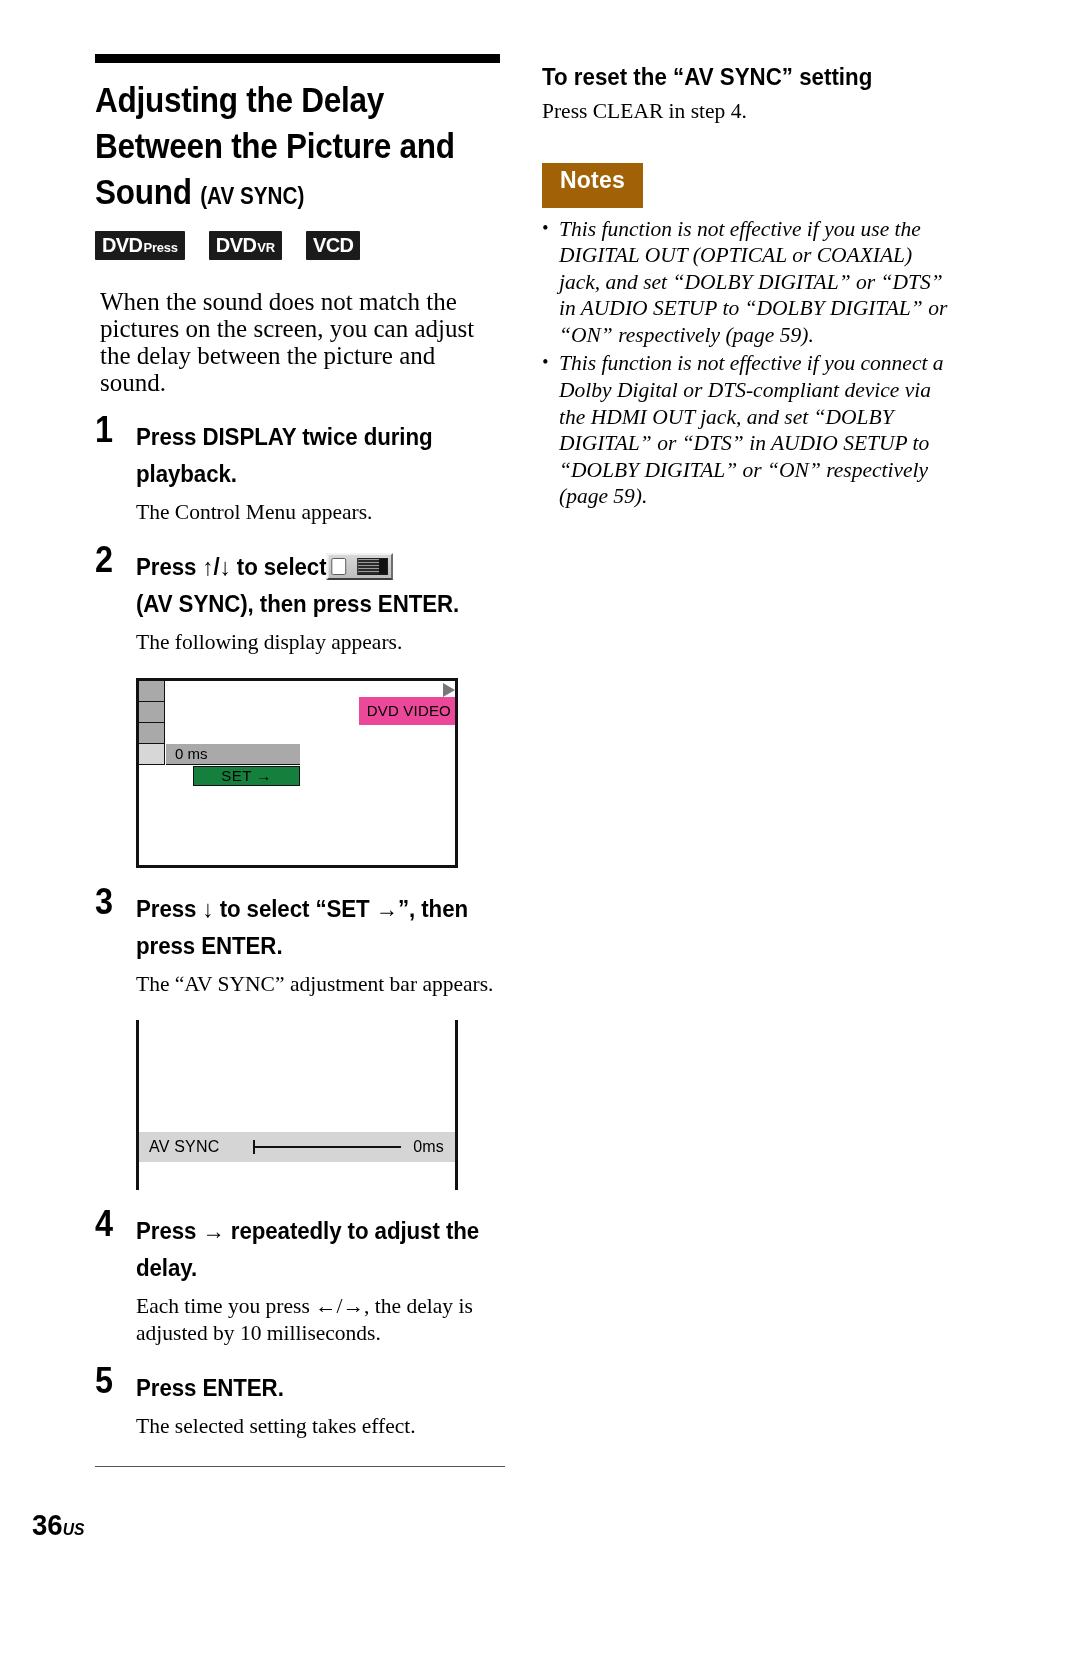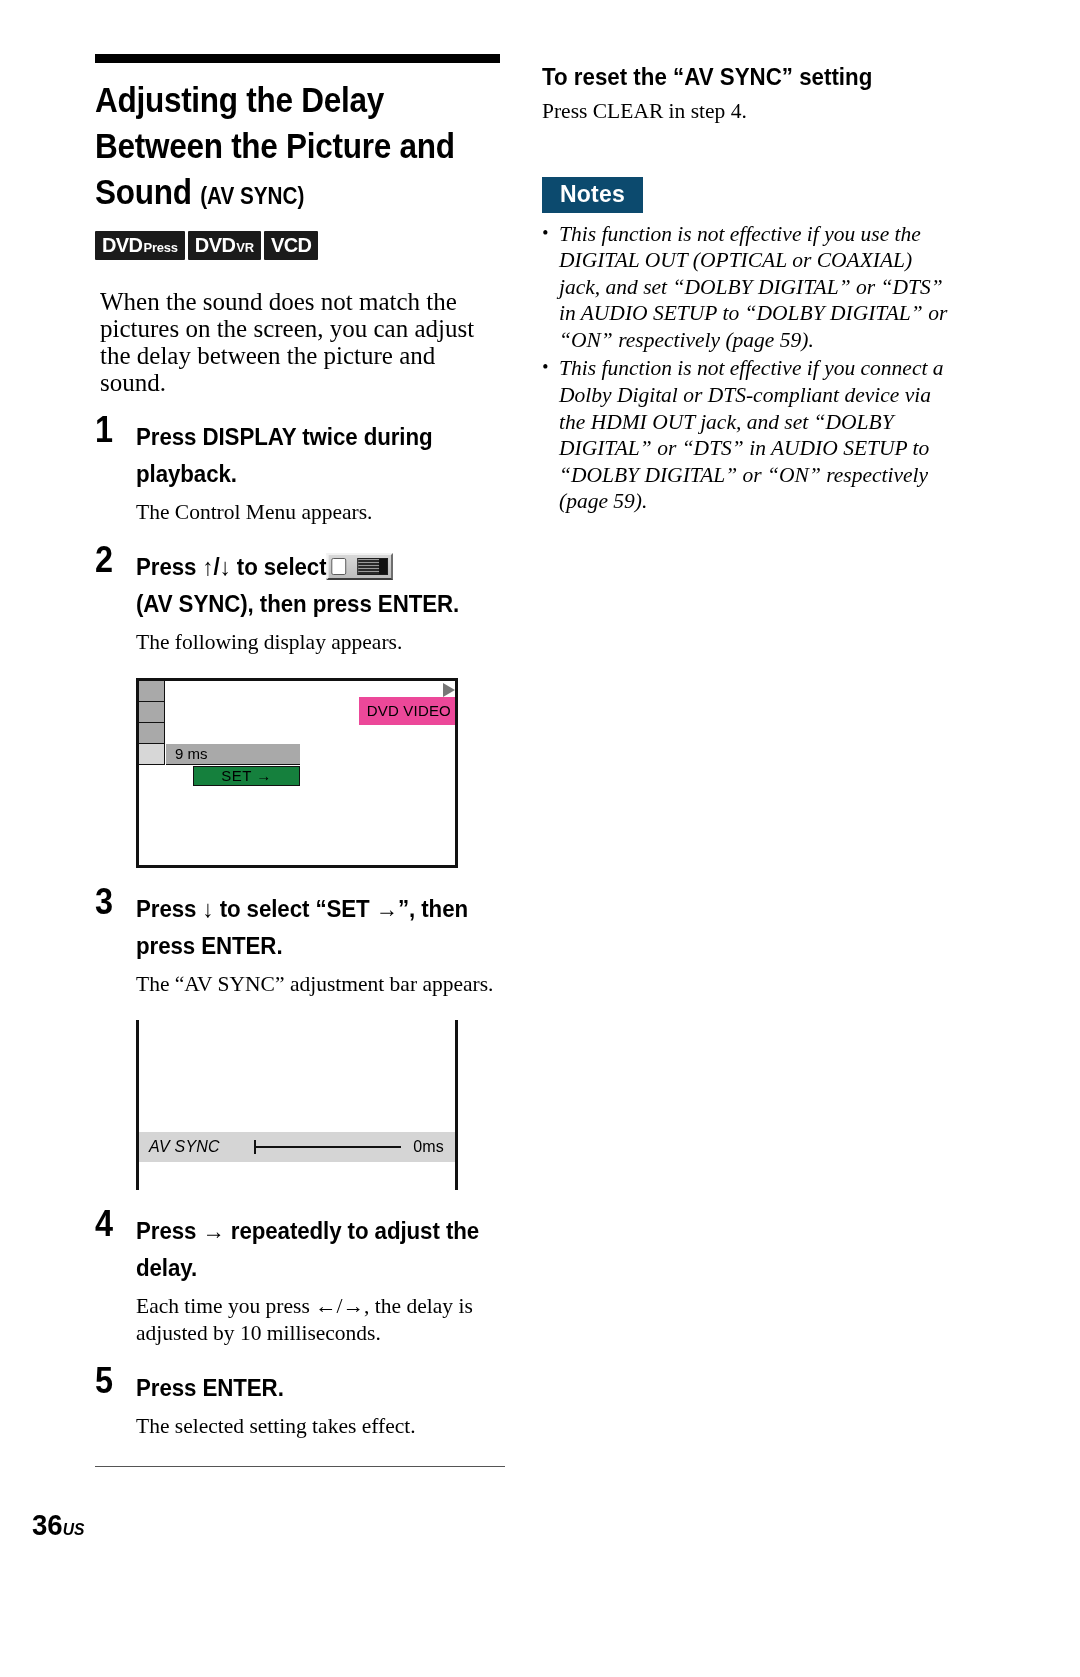--- a/index.html
+++ b/index.html
@@ -57,21 +57,21 @@
   }
   .chapter-title .sub {
     font-size: 23px;
     letter-spacing: 0px;
   }
 
   
   .badges {
     margin-top: 12px;
     display: flex;
-    gap: 3px;
+    gap: 24px;
     align-items: flex-start;
   }
   .badge {
     background: #1b1b1b;
     color: #ffffff;
     font-family: "Liberation Sans", sans-serif;
     font-weight: bold;
     padding: 4px 7px 5px 7px;
     display: inline-flex;
     align-items: baseline;
@@ -273,21 +273,21 @@
     left: 0px;
     right: 0px;
     bottom: 28px;
     height: 30px;
     background: #d5d5d5;
     display: flex;
     align-items: center;
     font-family: "Liberation Sans", sans-serif;
     font-size: 16px;
   }
-  .av-label { padding-left: 10px; letter-spacing: 0.2px; font-style: italic; }
+  .av-label { padding-left: 10px; letter-spacing: 0.2px; }
   .av-track {
     position: relative;
     flex: 1;
     height: 30px;
     margin: 0 4px 0 24px;
   }
   .av-line {
     position: absolute;
     left: 10px;
     right: 8px;
@@ -344,28 +344,28 @@
     margin: 0;
     width: 440px;
   }
   .sub-body {
     font-size: 21.5px;
     line-height: 27px;
     margin-top: 6px;
   }
   .notes-badge {
     display: inline-block;
-    background: #0c4a6e;
+    background: #a16207;
     color: #fff;
     font-family: "Liberation Sans Narrow", "Liberation Sans", sans-serif;
     font-weight: bold;
     font-size: 23px;
     line-height: 23px;
-    padding: 6px 18px 7px 18px;
-    margin-top: 30px;
+    padding: 6px 18px 16px 18px;
+    margin-top: 16px;
     letter-spacing: 0.2px;
   }
   ul.notes {
     list-style: none;
     margin: 8px 0 0 0;
     padding: 0;
     width: 412px;
     font-style: italic;
   }
   ul.notes li {
@@ -430,21 +430,21 @@
       <div class="step-desc">The following display appears.</div>
     </div>
 
     <div class="screen screen-1">
       <div class="cm-stack">
         <div class="cm-cell"></div>
         <div class="cm-cell"></div>
         <div class="cm-cell"></div>
         <div class="cm-cell sel"></div>
       </div>
-      <div class="cm-value">9 ms</div>
+      <div class="cm-value">0 ms</div>
       <div class="cm-set">SET →</div>
       <div class="cm-tri"></div>
       <div class="cm-disc">DVD VIDEO</div>
     </div>
 
     <div class="step">
       <div class="step-num">3</div>
       <div class="step-title">Press ↓ to select “SET →”, then press ENTER.</div>
       <div class="step-desc">The “AV SYNC” adjustment bar appears.</div>
     </div>

